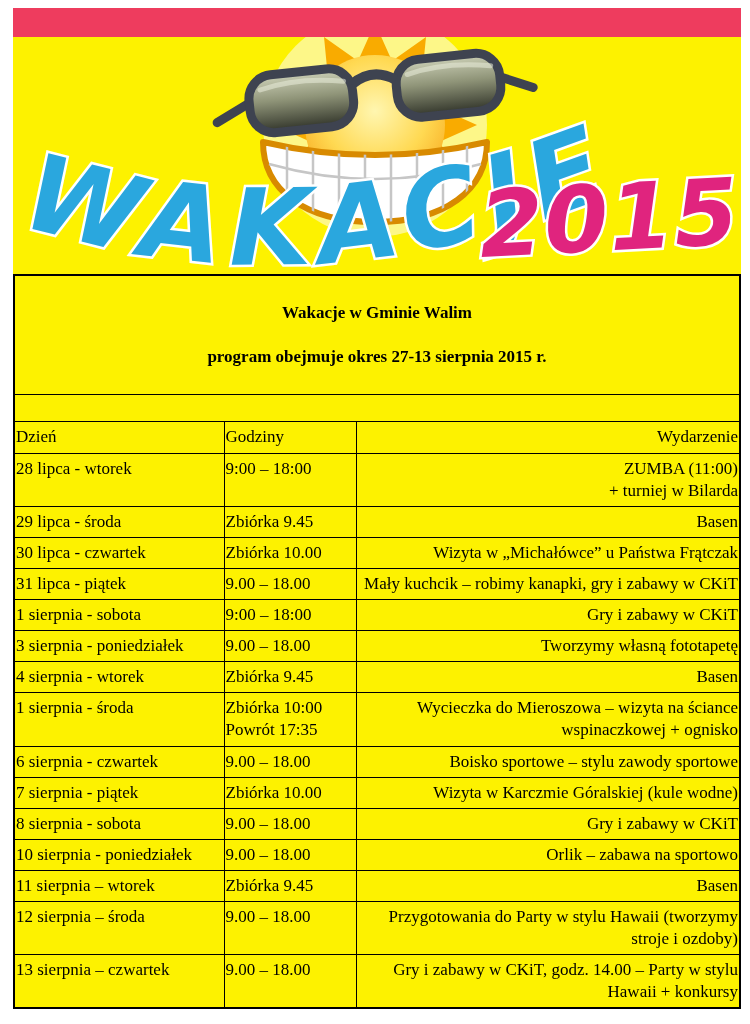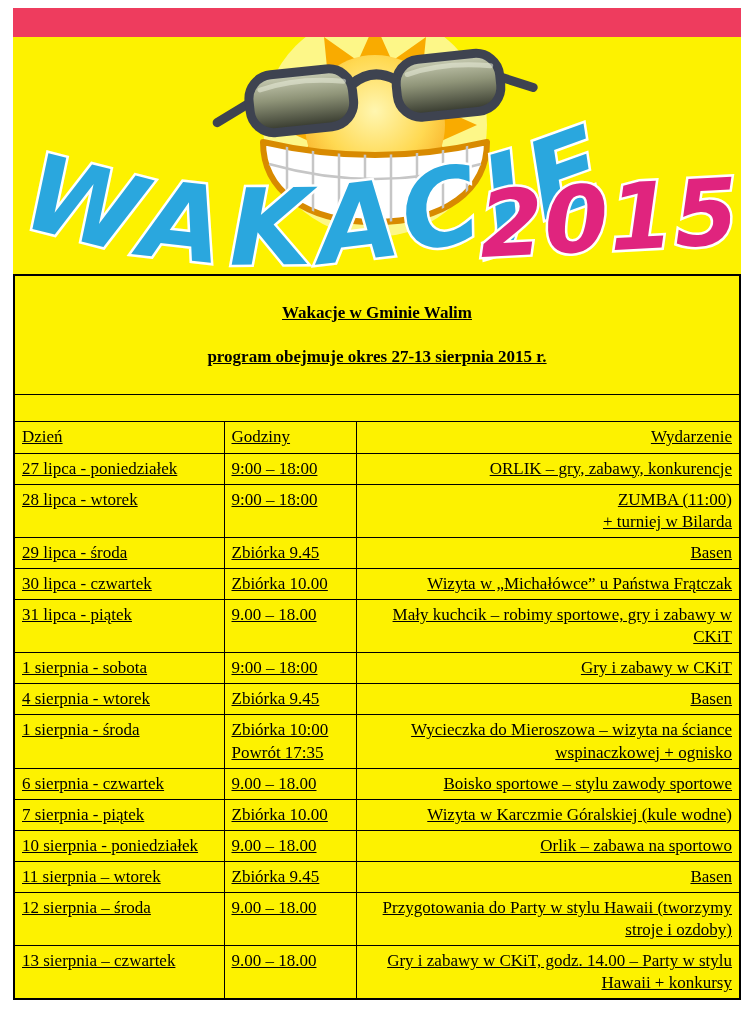--- a/index.html
+++ b/index.html
@@ -34,24 +34,23 @@
     width:728px;
     table-layout:fixed;
     border-collapse:collapse;
     background:#fdf200;
     border:2px solid #000;
   }
   .schedule-table td {
     border:1px solid #000;
     font-size:17px;
     line-height:1.3;
-    padding:4px 7px;
+    padding:4px 1px;
     vertical-align:top;
     white-space:pre-line;
-    text-decoration:underline;
   }
   .title-cell { text-align:center; font-weight:bold; font-size:18px; padding:5px 6px; }
   .spacer-cell { height:27px; }
   .header-cell { padding:5px 6px;margin-top:20px; }
   .c-event { text-align:right; }
 </style>
 </head>
 <body>
 
 <div class="page">
@@ -131,49 +130,49 @@
       <tr>
         <td colspan="3" class="spacer-cell"></td>
       </tr>
       <tr>
         <td class="header-cell">Dzień</td>
         <td class="header-cell">Godziny</td>
         <td class="header-cell c-event">Wydarzenie</td>
       </tr>
 
       <tr>
-        <td>27 lipca - poniedziałek</td>
-        <td>9:00 – 18:00</td>
-        <td class="c-event">ORLIK – gry, zabawy, konkurencje</td>
-      </tr>
-      <tr>
         <td>28 lipca - wtorek</td>
         <td>9:00 – 18:00</td>
         <td class="c-event">ZUMBA (11:00)
 + turniej w Bilarda</td>
       </tr>
       <tr>
         <td>29 lipca - środa</td>
         <td>Zbiórka 9.45</td>
         <td class="c-event">Basen</td>
       </tr>
       <tr>
         <td>30 lipca - czwartek</td>
         <td>Zbiórka 10.00</td>
         <td class="c-event">Wizyta w „Michałówce” u Państwa Frątczak</td>
       </tr>
       <tr>
         <td>31 lipca - piątek</td>
         <td>9.00 – 18.00</td>
-        <td class="c-event">Mały kuchcik – robimy sportowe, gry i zabawy w CKiT</td>
+        <td class="c-event">Mały kuchcik – robimy kanapki, gry i zabawy w CKiT</td>
       </tr>
       <tr>
         <td>1 sierpnia - sobota</td>
         <td>9:00 – 18:00</td>
         <td class="c-event">Gry i zabawy w CKiT</td>
+      </tr>
+      <tr>
+        <td>3 sierpnia - poniedziałek</td>
+        <td>9.00 – 18.00</td>
+        <td class="c-event">Tworzymy własną fototapetę</td>
       </tr>
       <tr>
         <td>4 sierpnia - wtorek</td>
         <td>Zbiórka 9.45</td>
         <td class="c-event">Basen</td>
       </tr>
       <tr>
         <td>1 sierpnia - środa</td>
         <td>Zbiórka 10:00
 Powrót 17:35</td>
@@ -183,20 +182,25 @@
         <td>6 sierpnia - czwartek</td>
         <td>9.00 – 18.00</td>
         <td class="c-event">Boisko sportowe – stylu zawody sportowe</td>
       </tr>
       <tr>
         <td>7 sierpnia - piątek</td>
         <td>Zbiórka 10.00</td>
         <td class="c-event">Wizyta w Karczmie Góralskiej (kule wodne)</td>
       </tr>
       <tr>
+        <td>8 sierpnia - sobota</td>
+        <td>9.00 – 18.00</td>
+        <td class="c-event">Gry i zabawy w CKiT</td>
+      </tr>
+      <tr>
         <td>10 sierpnia - poniedziałek</td>
         <td>9.00 – 18.00</td>
         <td class="c-event">Orlik – zabawa na sportowo</td>
       </tr>
       <tr>
         <td>11 sierpnia – wtorek</td>
         <td>Zbiórka 9.45</td>
         <td class="c-event">Basen</td>
       </tr>
       <tr>

